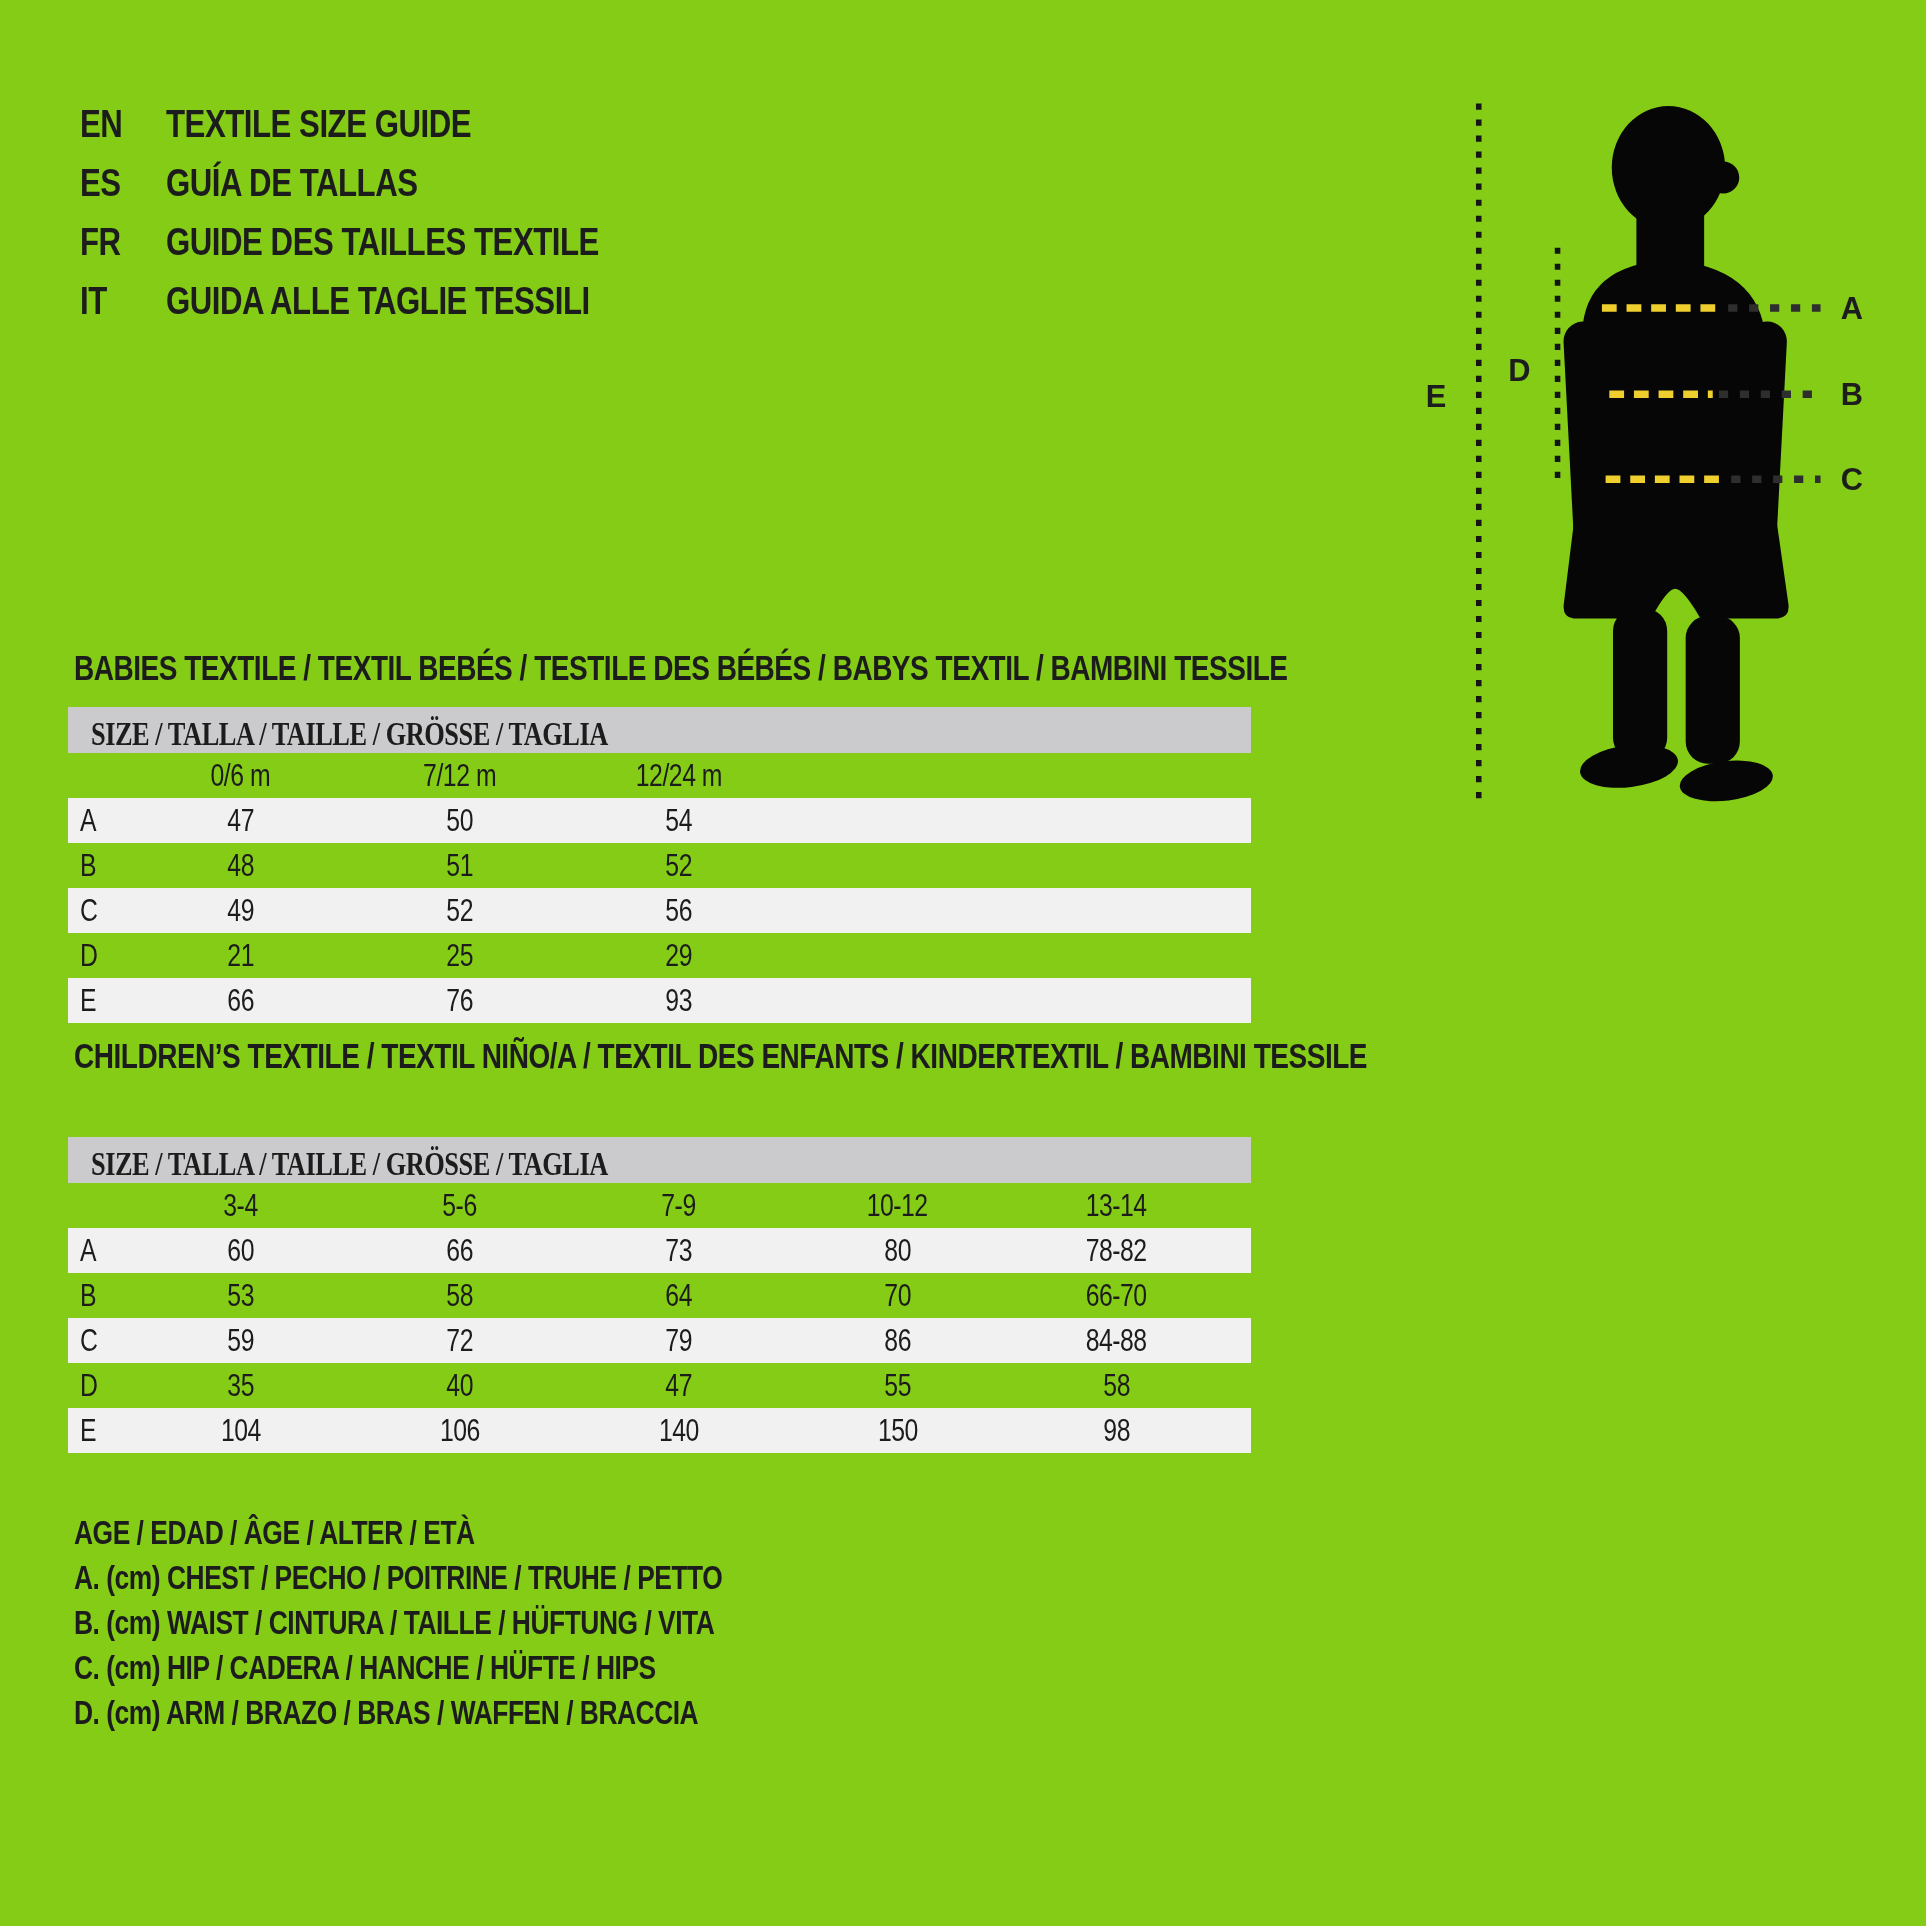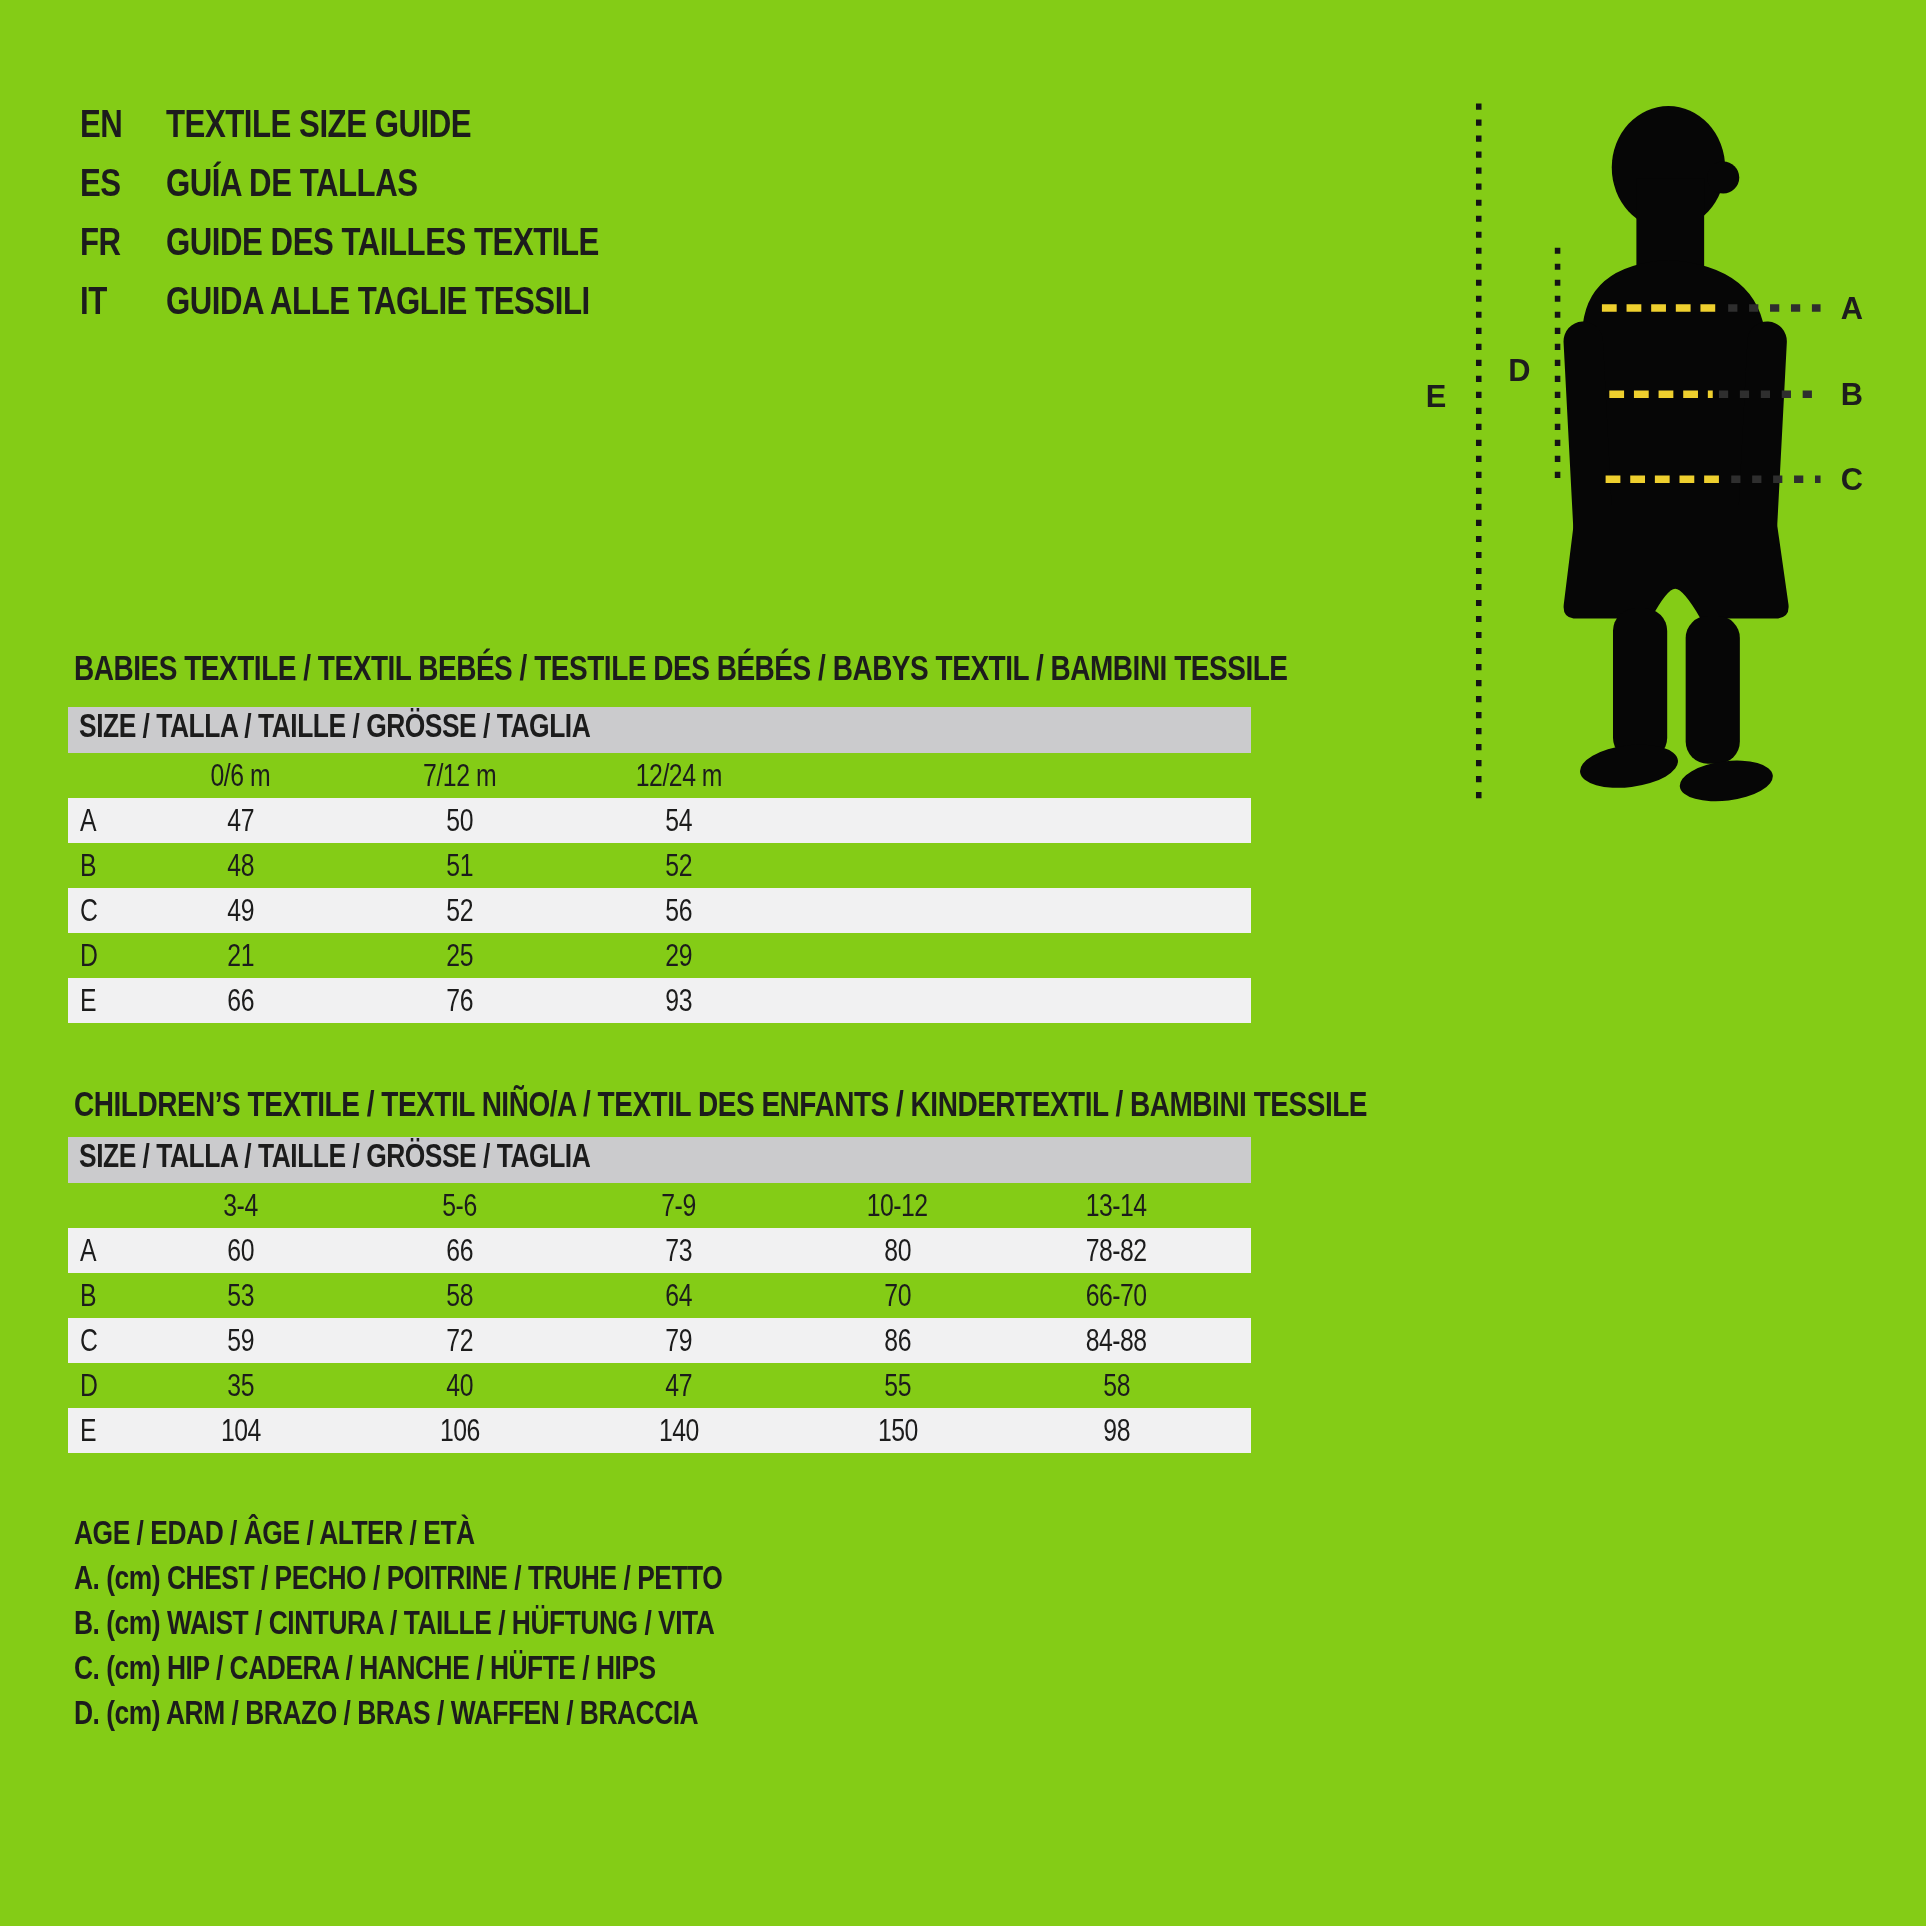--- a/index.html
+++ b/index.html
@@ -15,22 +15,22 @@
   
   .langs { position:absolute; left:80px; top:94px; }
   .lang-row { display:flex; align-items:center; height:59px; font-size:39px; font-weight:700; }
   .lang-code { width:86px; }
 
   
   .sec-heading { position:absolute; left:74px; font-size:35px; font-weight:700; line-height:43px; }
 
   
   .sizetable { position:absolute; left:68px; width:1183px; }
-  .t-head { height:46px; background:#cbcbcd; display:flex; align-items:flex-start; padding-left:11px; box-sizing:border-box;
-            font-size:33px; font-weight:700; }
+  .t-head { height:46px; background:#cbcbcd; display:flex; align-items:flex-end; padding-left:23px; box-sizing:border-box;
+            font-size:33px; font-weight:700;font-family:Liberation Serif, serif; }
   .t-row  { height:45px; display:flex; align-items:center; font-size:31px; font-weight:400; }
   .stripe { background:#f1f1f2; }
   .c { box-sizing:border-box; }
   .lab { width:63px; padding-left:12.3px; }
   .val { width:219px; display:flex; justify-content:center; }
   .fill { flex:1; }
   .subhead { font-weight:400; }
 
   
   .legend { position:absolute; left:74px; top:1510px; }
@@ -181,21 +181,21 @@
       <div class="c val">
           <span class="cxc">76</span>
         </div>
       <div class="c val">
           <span class="cxc">93</span>
         </div>
       <div class="c fill"></div>
     </div>
   </div>
 
-  <div class="sec-heading" style="top:1082px;">
+  <div class="sec-heading" style="top:1034px;">
     <span class="cx">CHILDREN’S TEXTILE / TEXTIL NIÑO/A / TEXTIL DES ENFANTS / KINDERTEXTIL / BAMBINI TESSILE</span>
   </div>
 
   <div class="sizetable" style="top:1137px;">
     <div class="t-head">
       <span class="cx">SIZE / TALLA / TAILLE / GRÖSSE / TAGLIA</span>
     </div>
     <div class="t-row subhead">
       <div class="c lab"></div>
       <div class="c val">

